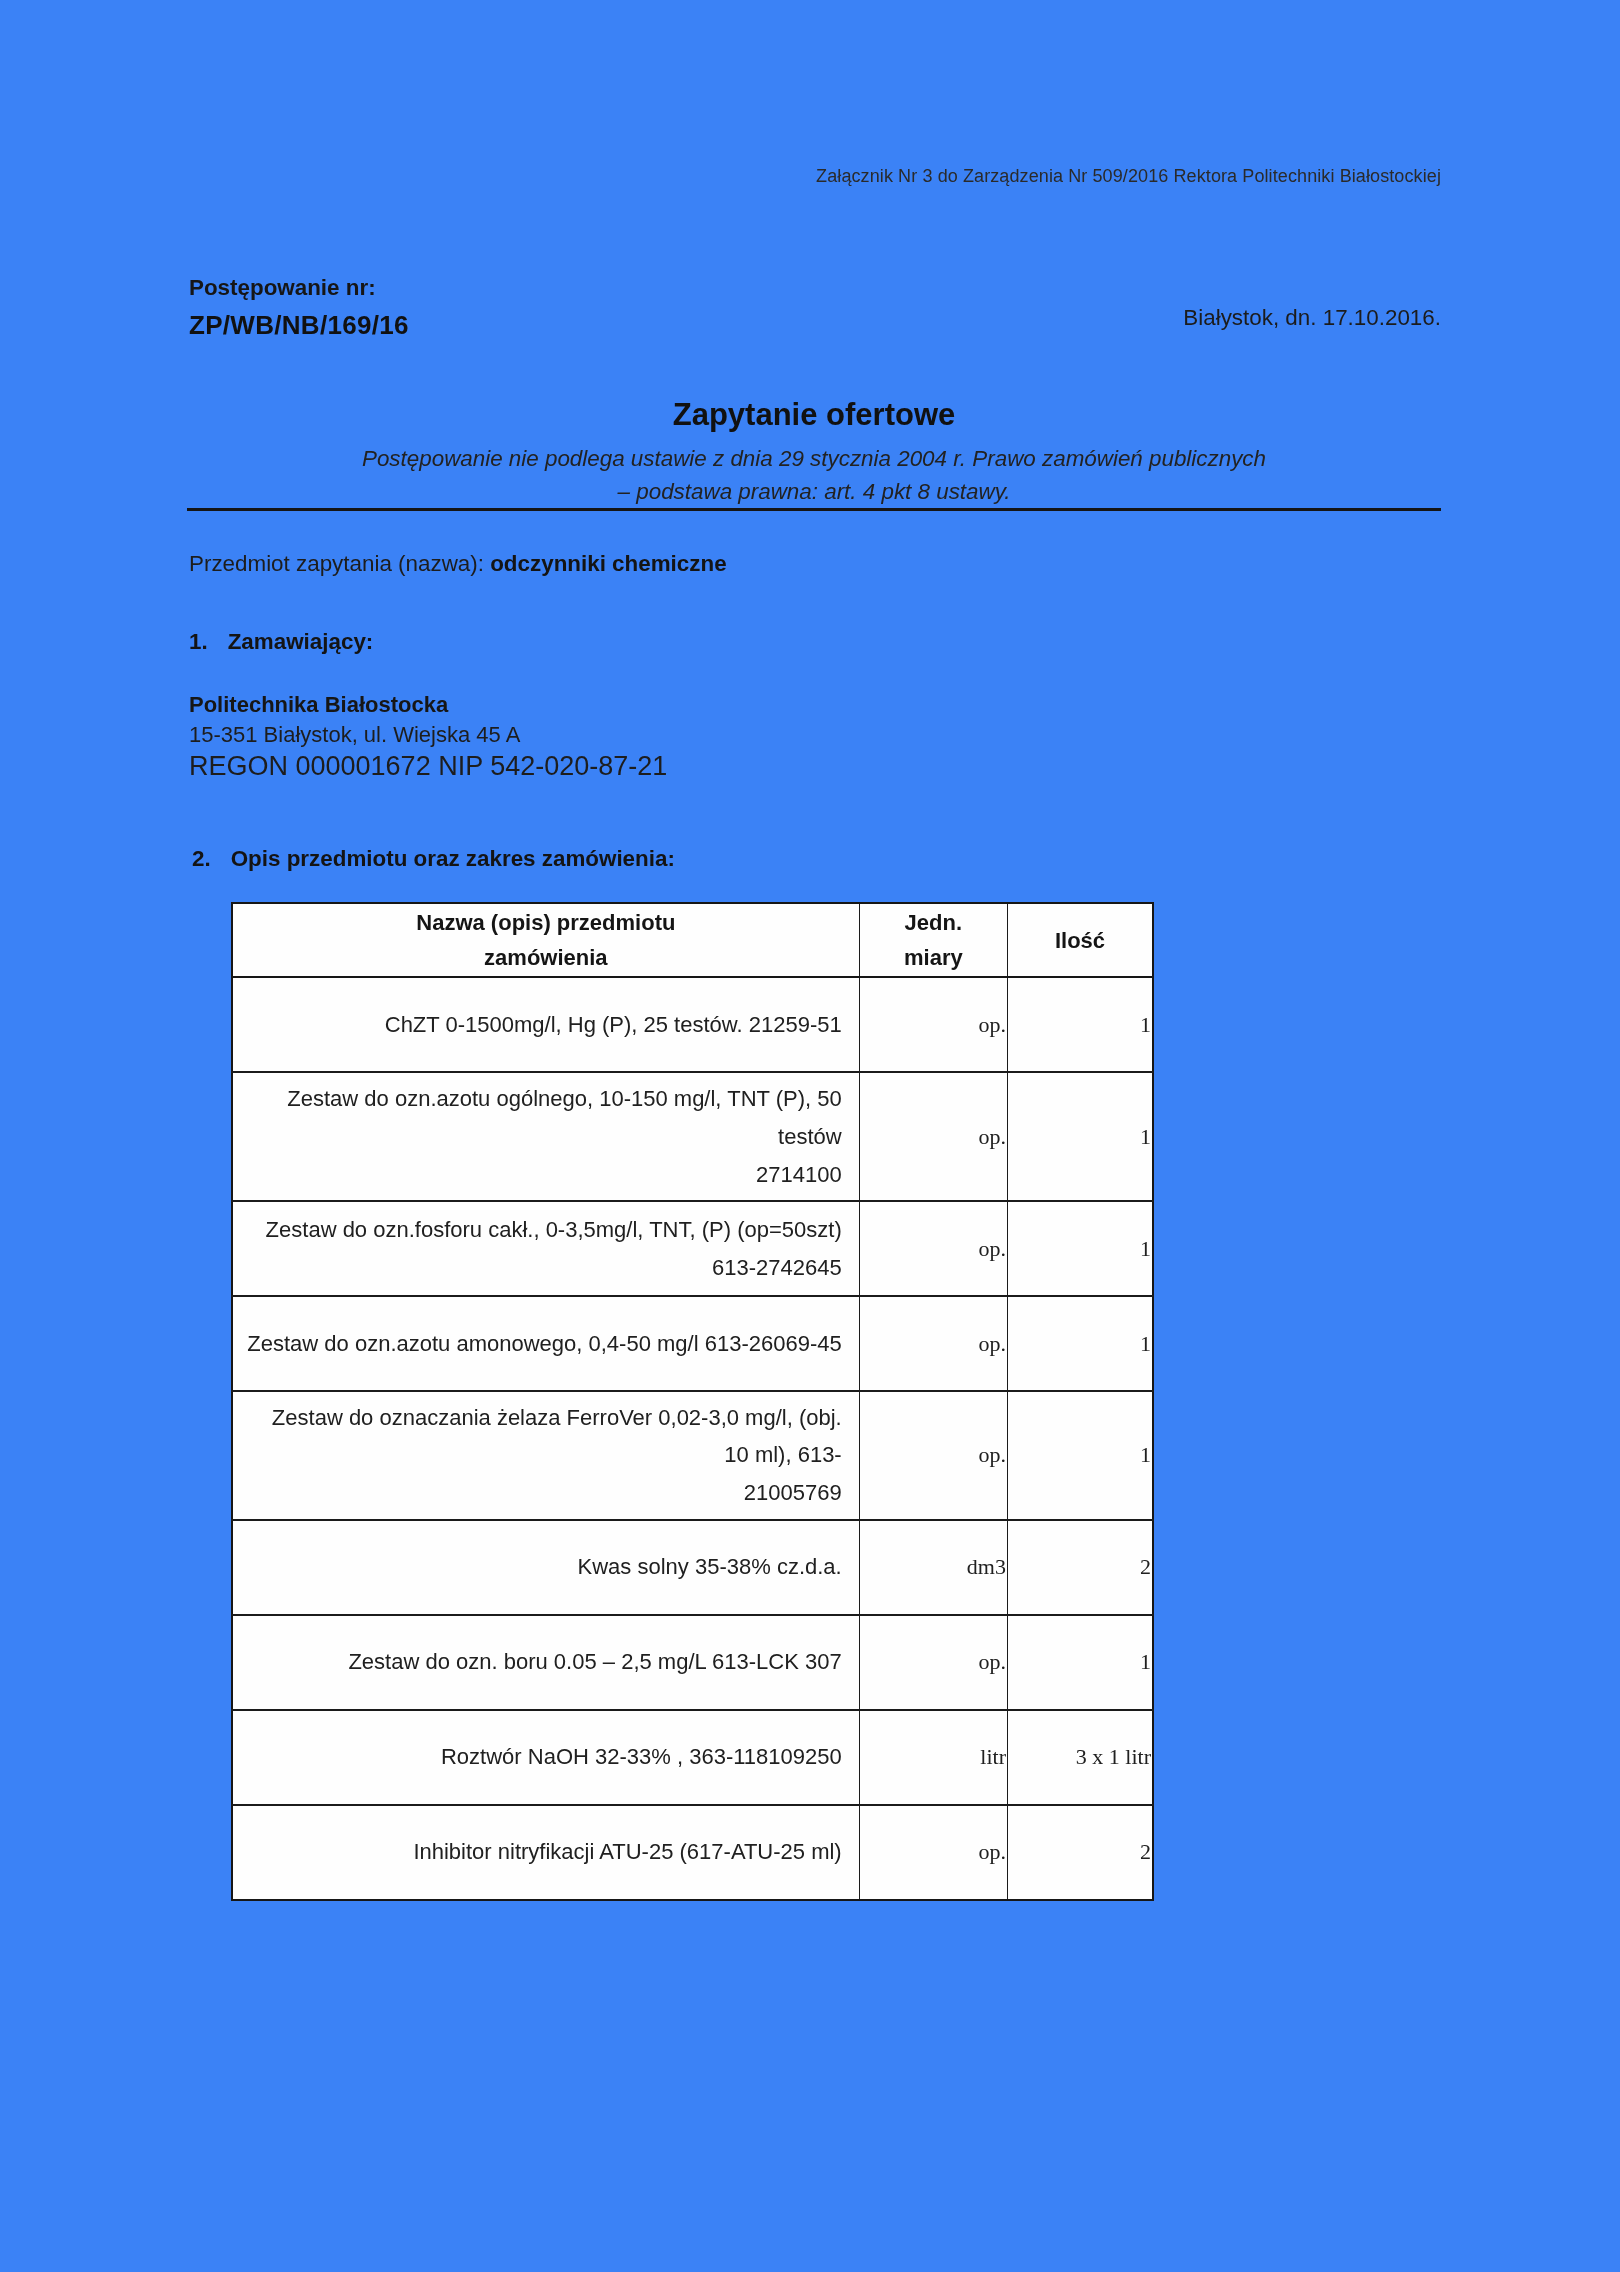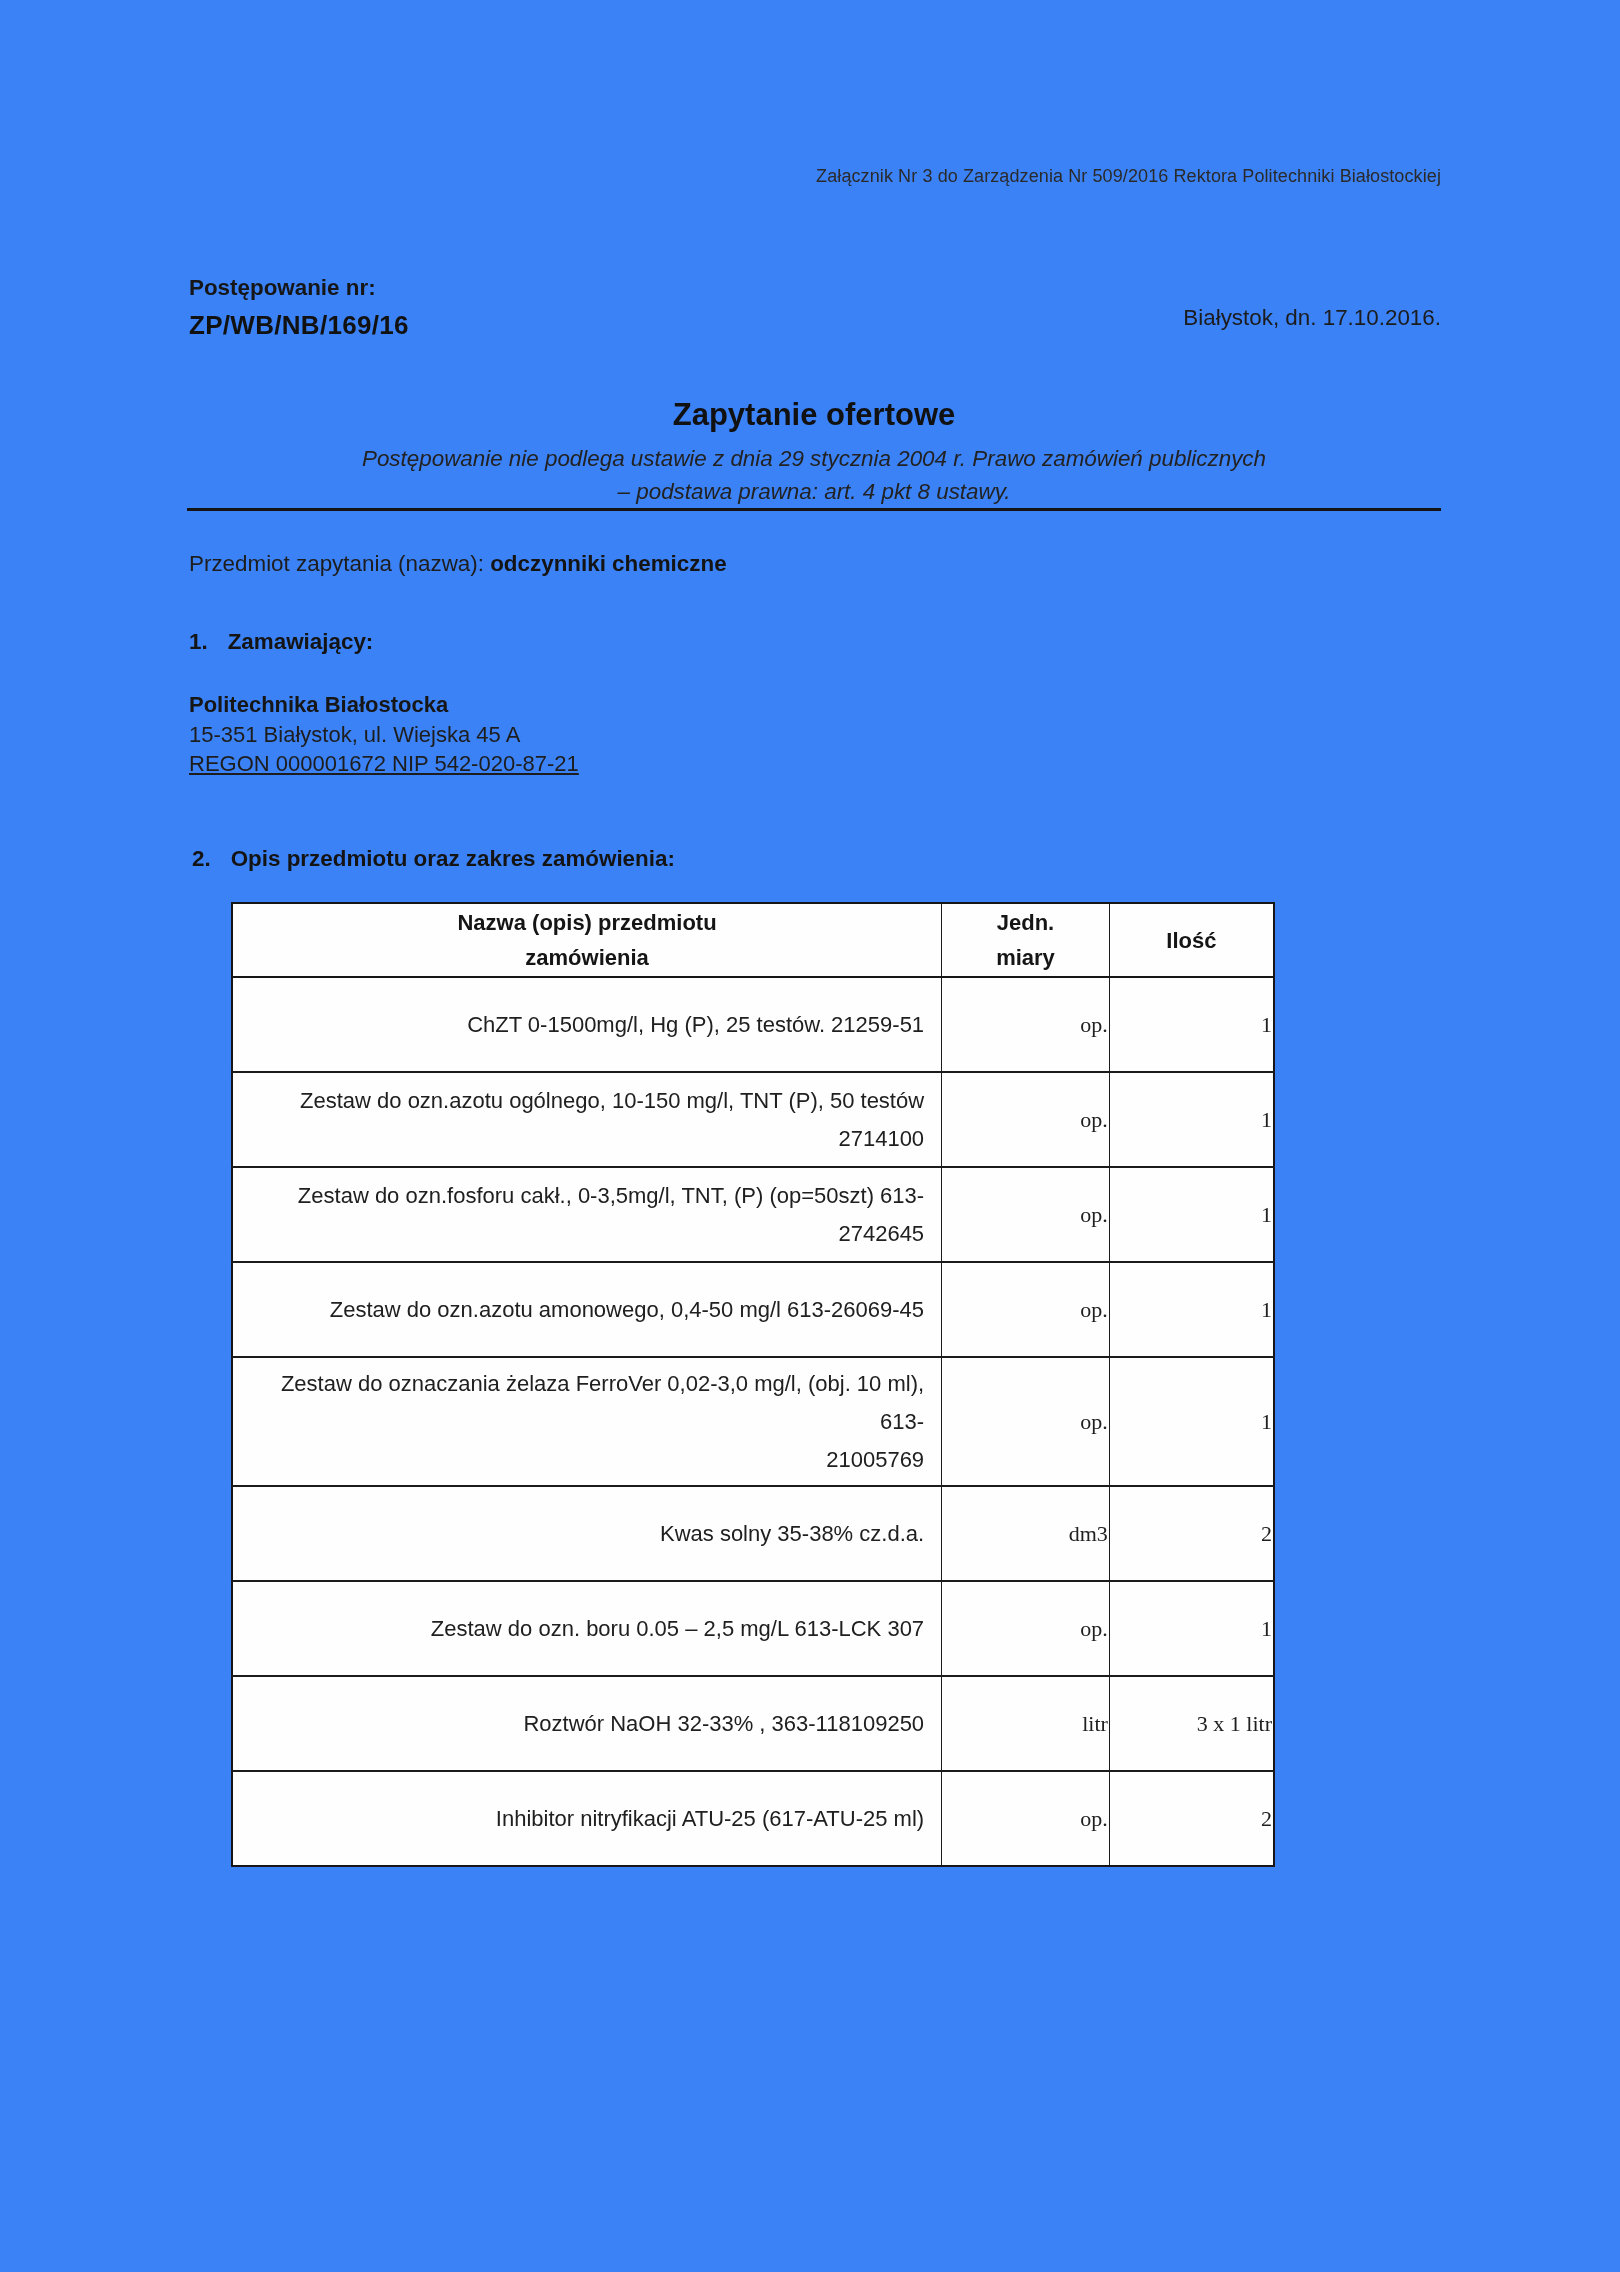--- a/index.html
+++ b/index.html
@@ -48,26 +48,26 @@
 
   .subject-line { top: 551px; left: 189px; font-size: 22.4px; }
   .subject-value { font-weight: bold; color: #141414; }
 
   .section-heading { display: flex; gap: 20px; font-size: 22.4px; font-weight: bold; color: #141414; }
   .section-1 { top: 629px; left: 189px; }
   .section-2 { top: 846px; left: 192px; }
 
   .org-name    { top: 692px; left: 189px; font-size: 22px; font-weight: bold; color: #161616; }
   .org-address { top: 722px; left: 189px; font-size: 22px; }
-  .org-regon   { top: 751px; left: 189px; font-size: 22px; text-decoration: underline; }
+  .org-regon   { top: 751px; left: 189px; font-size: 27px; }
 
   table.items {
     position: absolute;
     top: 902px; left: 231px;
-    width: 1044px;
+    width: 923px;
     border-collapse: collapse;
     table-layout: fixed;
     font-size: 22px;
     color: #202020;
   }
   table.items col.c-name { width: 68.1%; }
   table.items col.c-unit { width: 16.1%; }
   table.items col.c-qty  { width: 15.8%; }
 
   table.items th, table.items td {

